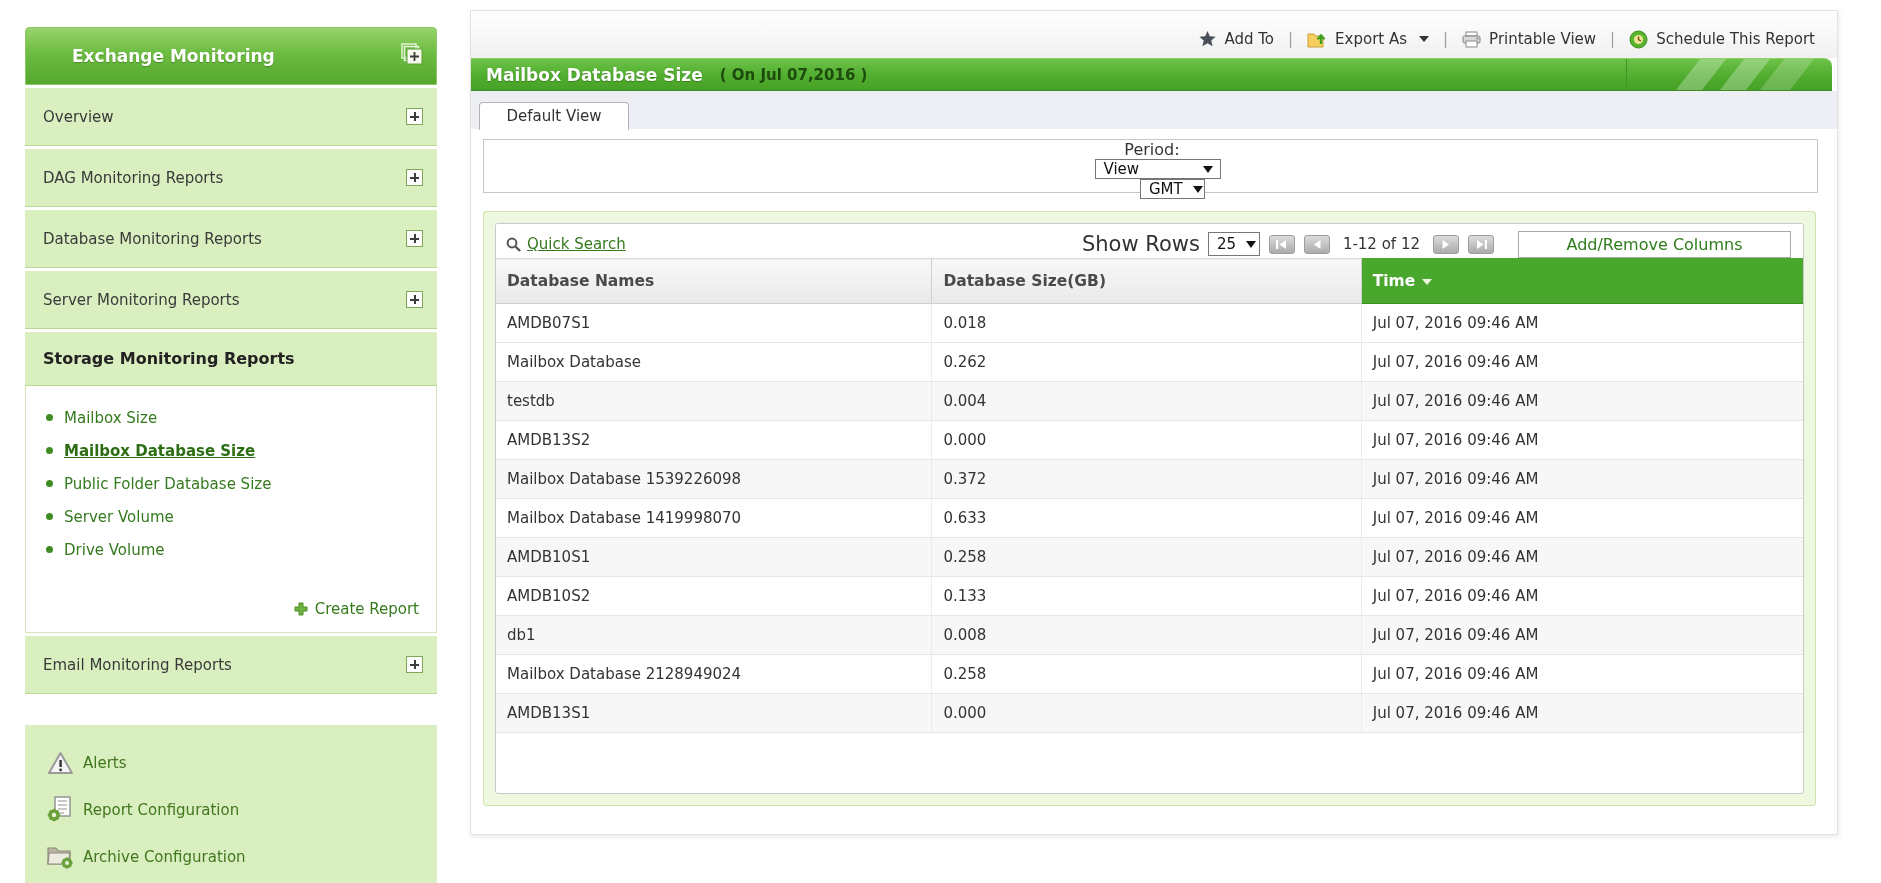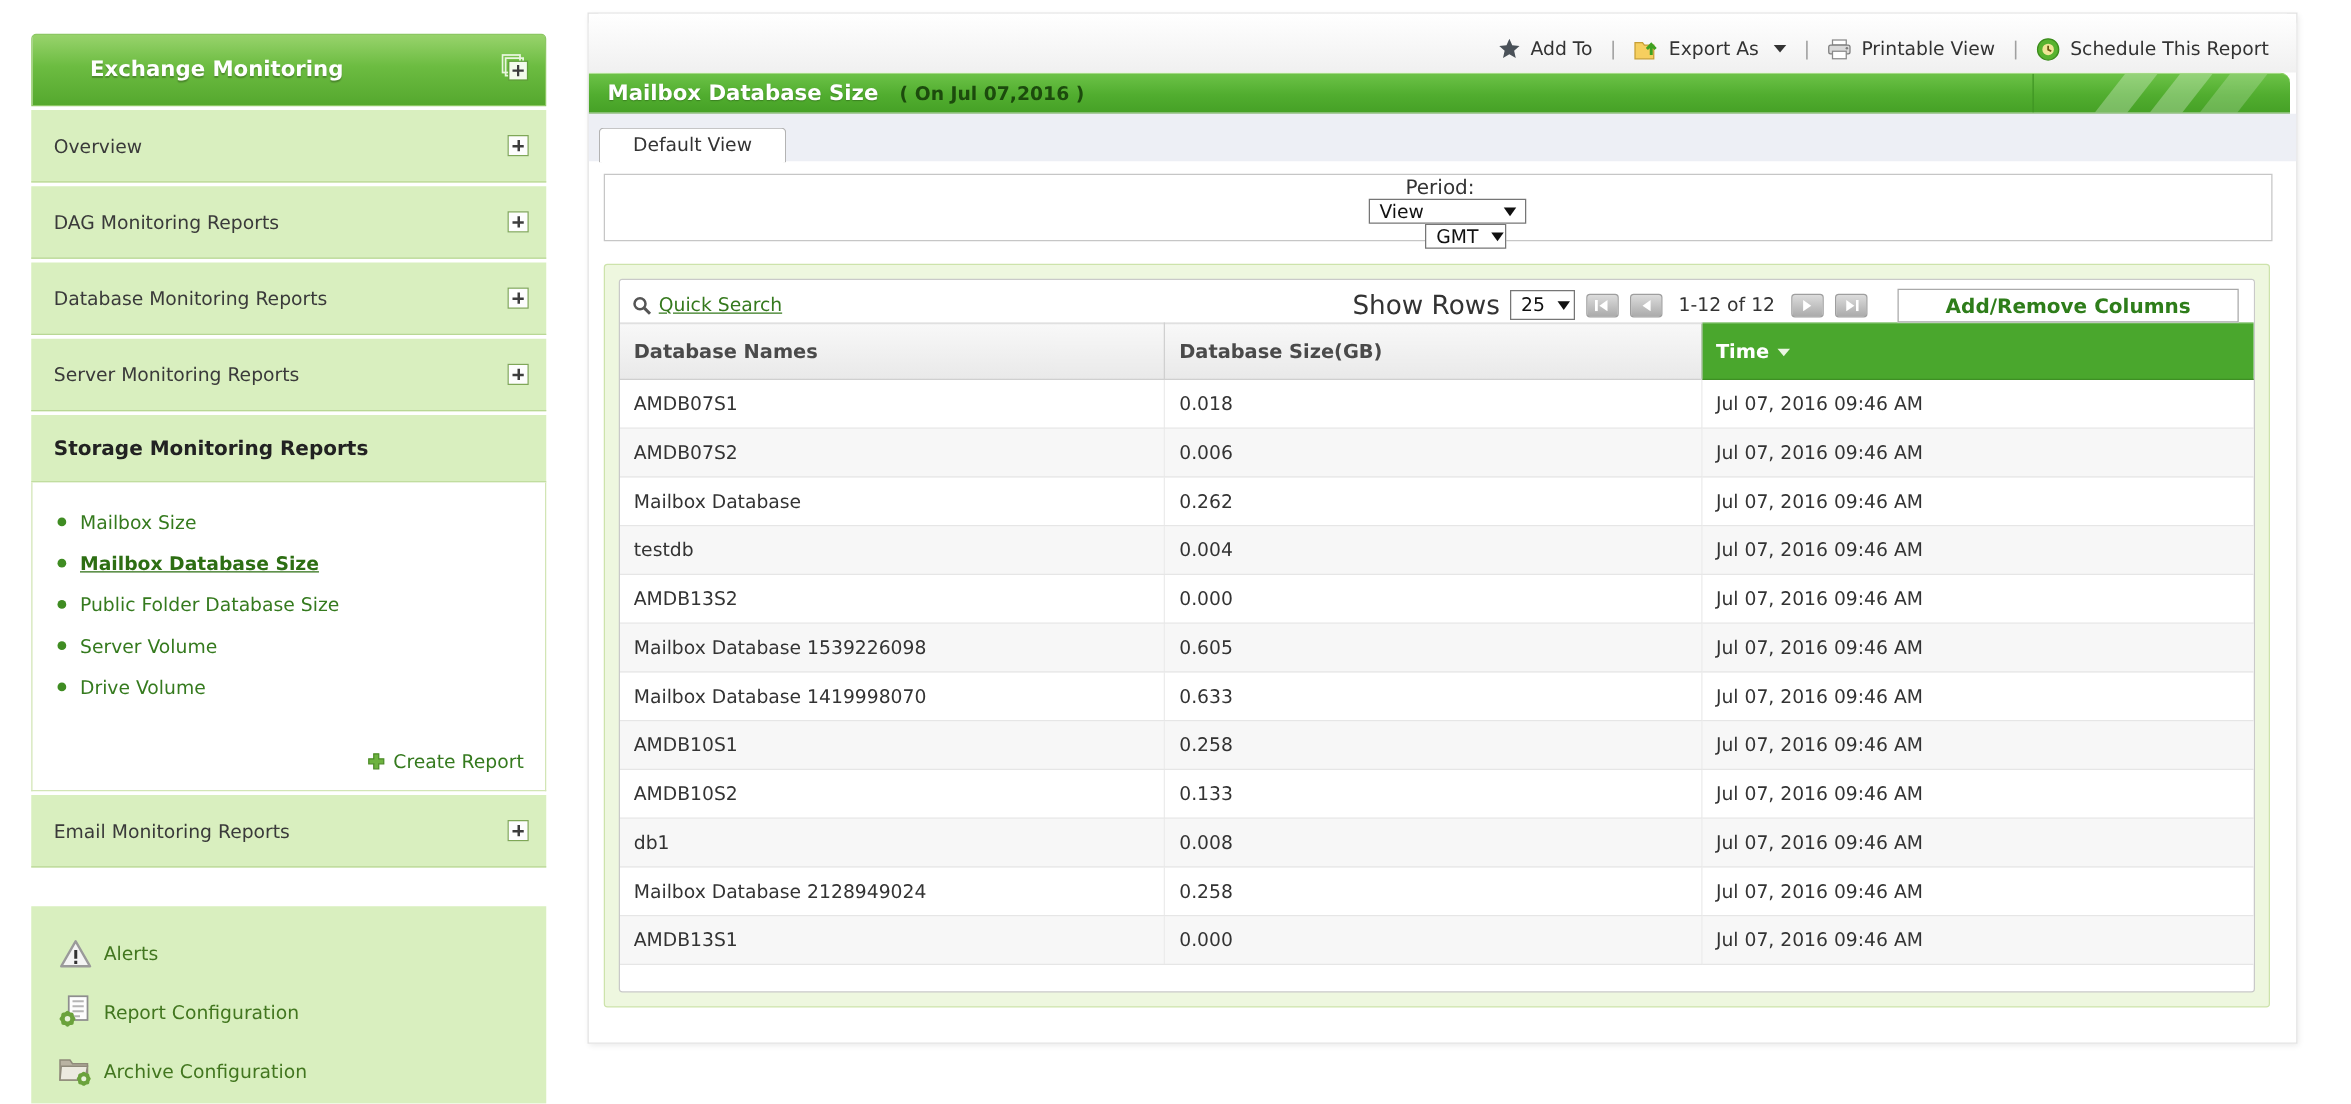--- a/index.html
+++ b/index.html
@@ -55,21 +55,21 @@
   .table-outer { position:absolute; left:12px; top:200px; width:1333px; height:595px; background:#eef7df; border:1px solid #cde3ab; border-radius:3px; }
   .table-inner { position:absolute; left:11px; top:11px; right:11px; bottom:11px; background:#fff; border:1px solid #c9c9c9; border-radius:3px; overflow:hidden; }
   .controls { height:34px; display:flex; align-items:center; padding:6px 12px 0 10px; background:#fff; }
   .qsearch { display:flex; align-items:center; gap:6px; }
   .qsearch a { color:#35791d; font-size:15px; text-decoration:underline; }
   .ctrl-right { margin-left:auto; display:flex; align-items:center; }
   .showrows-label { font-size:21px; color:#333; margin-right:8px; }
   .sel.rows { width:52px; height:24px; }
   .pgbtn { width:26px; height:19px; border:1px solid #9e9e9e; border-radius:3px; background:linear-gradient(180deg,#dcdcdc,#ababab); display:flex; align-items:center; justify-content:center; margin-left:9px; }
   .pginfo { font-size:15px; color:#333; margin:0 4px 0 13px; }
-  .addremove { width:273px; height:27px; margin-left:24px; background:#fff; border:1px solid #a9a9a9; font-weight:bold; font-size:16px; color:#2e7d1a; display:flex; align-items:center; justify-content:center; }
+  .addremove { width:273px; height:27px; margin-left:24px; background:#fff; border:1px solid #a9a9a9; font-weight:normal; font-size:16px; color:#2e7d1a; display:flex; align-items:center; justify-content:center; }
 
   table.grid { width:100%; border-collapse:collapse; table-layout:fixed; }
   .grid col.c1 { width:33.35%; } .grid col.c2 { width:32.85%; }
   .grid th { height:45px; background:linear-gradient(180deg,#f8f8f8,#e9e9e9); color:#4a4a4a; font-size:15.5px; text-align:left; padding-left:11px; border-top:1px solid #d8d8d8; border-bottom:1px solid #cfcfcf; border-right:1px solid #d0d0d0; }
   .grid th.time-col { background:#4aa72d; color:#fff; border-top:1px solid #4aa72d; border-bottom:1px solid #3e8f24; border-right:none; }
   .sort-caret { display:inline-block; width:0; height:0; border-left:5px solid transparent; border-right:5px solid transparent; border-top:6px solid #eaf5e2; margin-left:7px; vertical-align:middle; }
   .grid td { height:39px; font-size:15px; color:#333; padding-left:11px; border-bottom:1px solid #e6e6e6; border-right:1px solid #ececec; }
   .grid td:last-child { border-right:none; }
   .grid tr.alt td { background:#f7f7f7; }
 </style>
@@ -307,43 +307,38 @@
               <th>Database Size(GB)</th>
               <th class="time-col"><span>Time</span><span class="sort-caret"></span></th>
             </tr>
           </thead>
           <tbody>
               <tr>
                 <td>AMDB07S1</td>
                 <td>0.018</td>
                 <td>Jul 07, 2016 09:46 AM</td>
               </tr>
-              <tr class="alt">
-                <td>AMDB07S2</td>
-                <td>0.006</td>
-                <td>Jul 07, 2016 09:46 AM</td>
-              </tr>
               <tr>
                 <td>Mailbox Database</td>
                 <td>0.262</td>
                 <td>Jul 07, 2016 09:46 AM</td>
               </tr>
               <tr class="alt">
                 <td>testdb</td>
                 <td>0.004</td>
                 <td>Jul 07, 2016 09:46 AM</td>
               </tr>
               <tr>
                 <td>AMDB13S2</td>
                 <td>0.000</td>
                 <td>Jul 07, 2016 09:46 AM</td>
               </tr>
               <tr class="alt">
                 <td>Mailbox Database 1539226098</td>
-                <td>0.605</td>
+                <td>0.372</td>
                 <td>Jul 07, 2016 09:46 AM</td>
               </tr>
               <tr>
                 <td>Mailbox Database 1419998070</td>
                 <td>0.633</td>
                 <td>Jul 07, 2016 09:46 AM</td>
               </tr>
               <tr class="alt">
                 <td>AMDB10S1</td>
                 <td>0.258</td>

